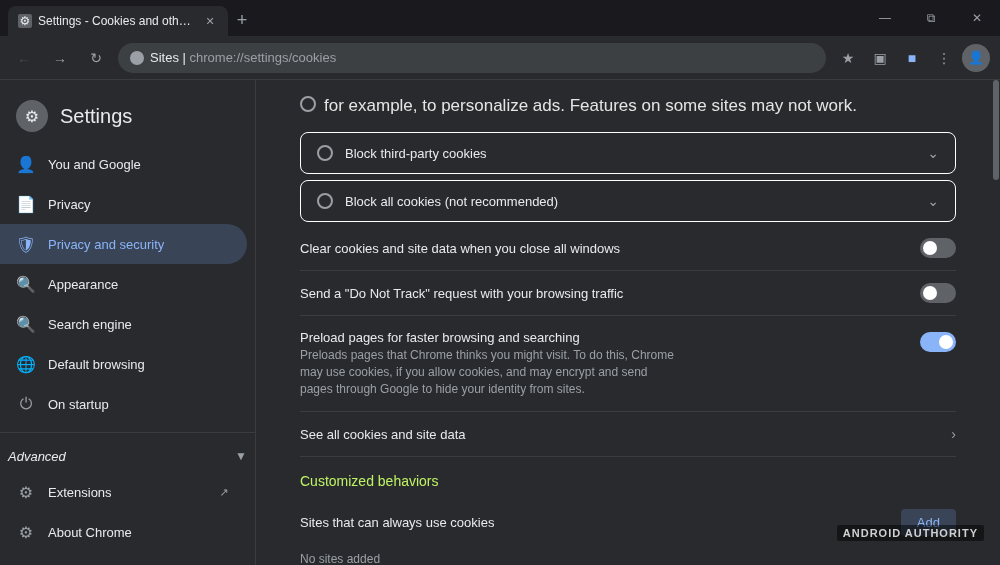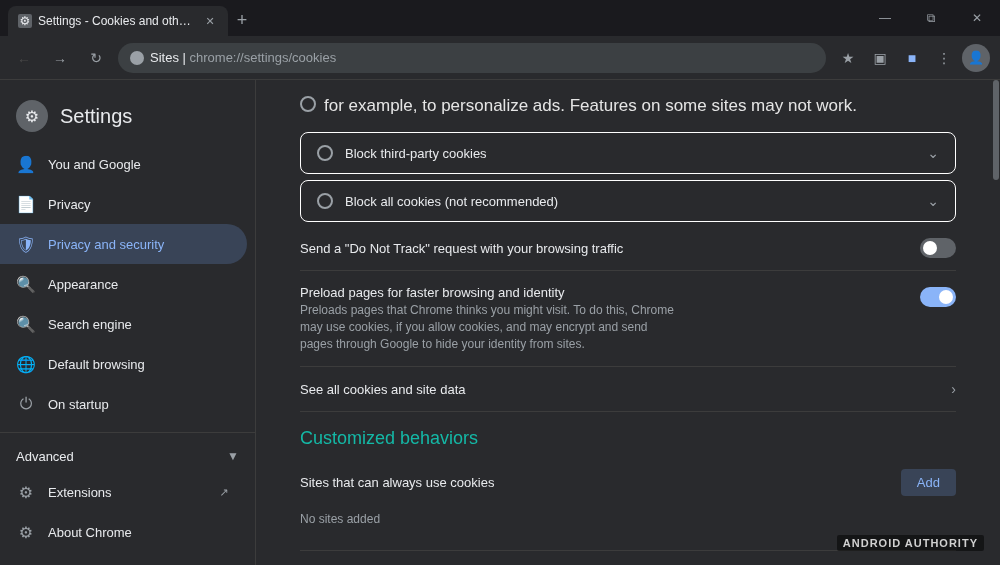--- a/index.html
+++ b/index.html
@@ -40,21 +40,21 @@
     .sidebar-header { display: flex; align-items: center; gap: 12px; padding: 12px 16px; }
     .settings-logo { width: 32px; height: 32px; background: #5f6368; border-radius: 50%; display: flex; align-items: center; justify-content: center; color: #e8eaed; font-size: 16px; }
     .settings-title { font-size: 20px; color: #e8eaed; font-weight: 400; }
     .sidebar-item { display: flex; align-items: center; gap: 12px; padding: 10px 16px; cursor: pointer; border-radius: 0 24px 24px 0; margin-right: 8px; }
     .sidebar-item.active { background: #394457; color: #8ab4f8; }
     .sidebar-item .item-icon { width: 20px; height: 20px; display: flex; align-items: center; justify-content: center; color: #9aa0a6; font-size: 16px; flex-shrink: 0; }
     .sidebar-item.active .item-icon { color: #8ab4f8; }
     .sidebar-item .item-label { font-size: 13px; color: #e8eaed; }
     .sidebar-item.active .item-label { color: #8ab4f8; }
     .sidebar-divider { height: 1px; background: #3c3c3c; margin: 8px 0; }
-    .sidebar-section-header { display: flex; align-items: flex-start; justify-content: space-between; padding: 8px 16px; cursor: pointer; }
+    .sidebar-section-header { display: flex; align-items: flex-start; justify-content: space-between; padding: 8px 8px; cursor: pointer; font-style: italic; }
     .sidebar-section-header .section-label { font-size: 13px; color: #e8eaed; font-weight: 500; }
     .sidebar-section-header .chevron { color: #9aa0a6; font-size: 12px; }
     .sidebar-item .ext-icon { width: 14px; height: 14px; display: flex; align-items: center; justify-content: center; color: #9aa0a6; font-size: 11px; margin-left: auto; }
     .content-inner { max-width: 760px; padding: 0 20px; }
     .cookie-option { display: flex; align-items: center; padding: 12px 16px; border: 1px solid #ffffff; border-radius: 8px; margin: 4px 0; cursor: pointer; background: #292a2d; }
     .radio-btn { width: 16px; height: 16px; border-radius: 50%; border: 2px solid #9aa0a6; margin-right: 12px; flex-shrink: 0; }
     .cookie-option-text { flex: 1; font-size: 13px; color: #e8eaed; }
     .cookie-option-chevron { color: #9aa0a6; font-size: 14px; }
 
     .setting-row { display: flex; align-items: center; padding: 12px 0; border-bottom: 1px solid #3c3c3c; }
@@ -66,21 +66,21 @@
     .toggle { width: 36px; height: 20px; border-radius: 10px; background: #5f6368; position: relative; cursor: pointer; flex-shrink: 0; }
     .toggle.on { background: #8ab4f8; }
     .toggle::after { content: ''; position: absolute; width: 14px; height: 14px; background: white; border-radius: 50%; top: 3px; left: 3px; transition: left 0.15s; }
     .toggle.on::after { left: 19px; }
 
     
     .see-all-row { display: flex; align-items: center; padding: 14px 0; border-bottom: 1px solid #3c3c3c; cursor: pointer; }
     .see-all-text { flex: 1; font-size: 13px; color: #e8eaed; }
     .see-all-chevron { color: #9aa0a6; font-size: 14px; }
 
-    .section-title { font-size: 18px; color: #14b8a6; padding: 16px 0 8px; }
+    .section-title { font-size: 14px; color: #bef264; padding: 16px 0 8px; }
 
     .custom-sites-row { padding: 12px 0; }
     .custom-sites-header { display: flex; align-items: center; margin-bottom: 8px; }
     .custom-sites-label { flex: 1; font-size: 13px; color: #e8eaed; }
     .add-btn { padding: 6px 16px; background: #394457; color: #8ab4f8; border: none; border-radius: 4px; font-size: 13px; cursor: pointer; }
     .no-sites-text { font-size: 12px; color: #9aa0a6; padding: 8px 0; }
 
     .content-scroll { overflow-y: auto; flex: 1; padding: 8px 24px; position: relative; }
   </style>
 </head>
@@ -189,31 +189,37 @@
           <span class="cookie-option-text">Block third-party cookies</span>
           <span class="cookie-option-chevron">⌄</span>
         </div>
 
         <div class="cookie-option" style="">
           <div class="radio-btn"></div>
           <span class="cookie-option-text">Block all cookies (not recommended)</span>
           <span class="cookie-option-chevron">⌄</span>
         </div>
 
+        <div class="setting-row">
+          <div class="setting-row-text">
+            <div class="setting-row-title">Clear cookies and site data when you close all windows</div>
+          </div>
+          <div class="toggle"></div>
+        </div>
 
         <div class="setting-row">
           <div class="setting-row-text">
             <div class="setting-row-title">Send a "Do Not Track" request with your browsing traffic</div>
           </div>
           <div class="toggle"></div>
         </div>
 
         <div class="setting-row" style="align-items:flex-start; padding: 14px 0;">
           <div class="setting-row-text">
-            <div class="setting-row-title" style="font-weight:500;">Preload pages for faster browsing and identity</div>
+            <div class="setting-row-title" style="font-weight:500;">Preload pages for faster browsing and searching</div>
             <div class="setting-row-desc">Preloads pages that Chrome thinks you might visit. To do this, Chrome may use cookies, if you allow cookies, and may encrypt and send pages through Google to hide your identity from sites.</div>
           </div>
           <div class="toggle on" style="margin-top:2px; flex-shrink:0;"></div>
         </div>
 
         <div class="see-all-row">
           <span class="see-all-text">See all cookies and site data</span>
           <span class="see-all-chevron">›</span>
         </div>
 
@@ -222,21 +228,21 @@
         <div class="custom-sites-row" style="border-bottom:1px solid #3c3c3c; padding-bottom:16px;">
           <div class="custom-sites-header">
             <span class="custom-sites-label">Sites that can always use cookies</span>
             <button class="add-btn">Add</button>
           </div>
           <div class="no-sites-text">No sites added</div>
         </div>
 
       </div>
 
-      <div style="position:fixed; bottom:14px; right:16px; color:#d0d0d0; font-size:11px; font-weight:700; letter-spacing:1px; background:rgba(0,0,0,0.5); padding:2px 6px; border-radius:2px;">ANDROID AUTHORITY</div>
+      <div style="position:fixed; bottom:24px; right:16px; color:#d0d0d0; font-size:11px; font-weight:700; letter-spacing:1px; background:rgba(0,0,0,0.5); padding:2px 6px; border-radius:2px;">ANDROID AUTHORITY</div>
 
       <div style="position:absolute; right:0; top:0; width:8px; height:100%; background:transparent;">
         <div style="width:6px; background:#5f6368; border-radius:3px; position:absolute; top:0; height:100px; margin-left:1px;"></div>
       </div>
     </div>
 
   </div>
 </div>
 
 </body></html>

